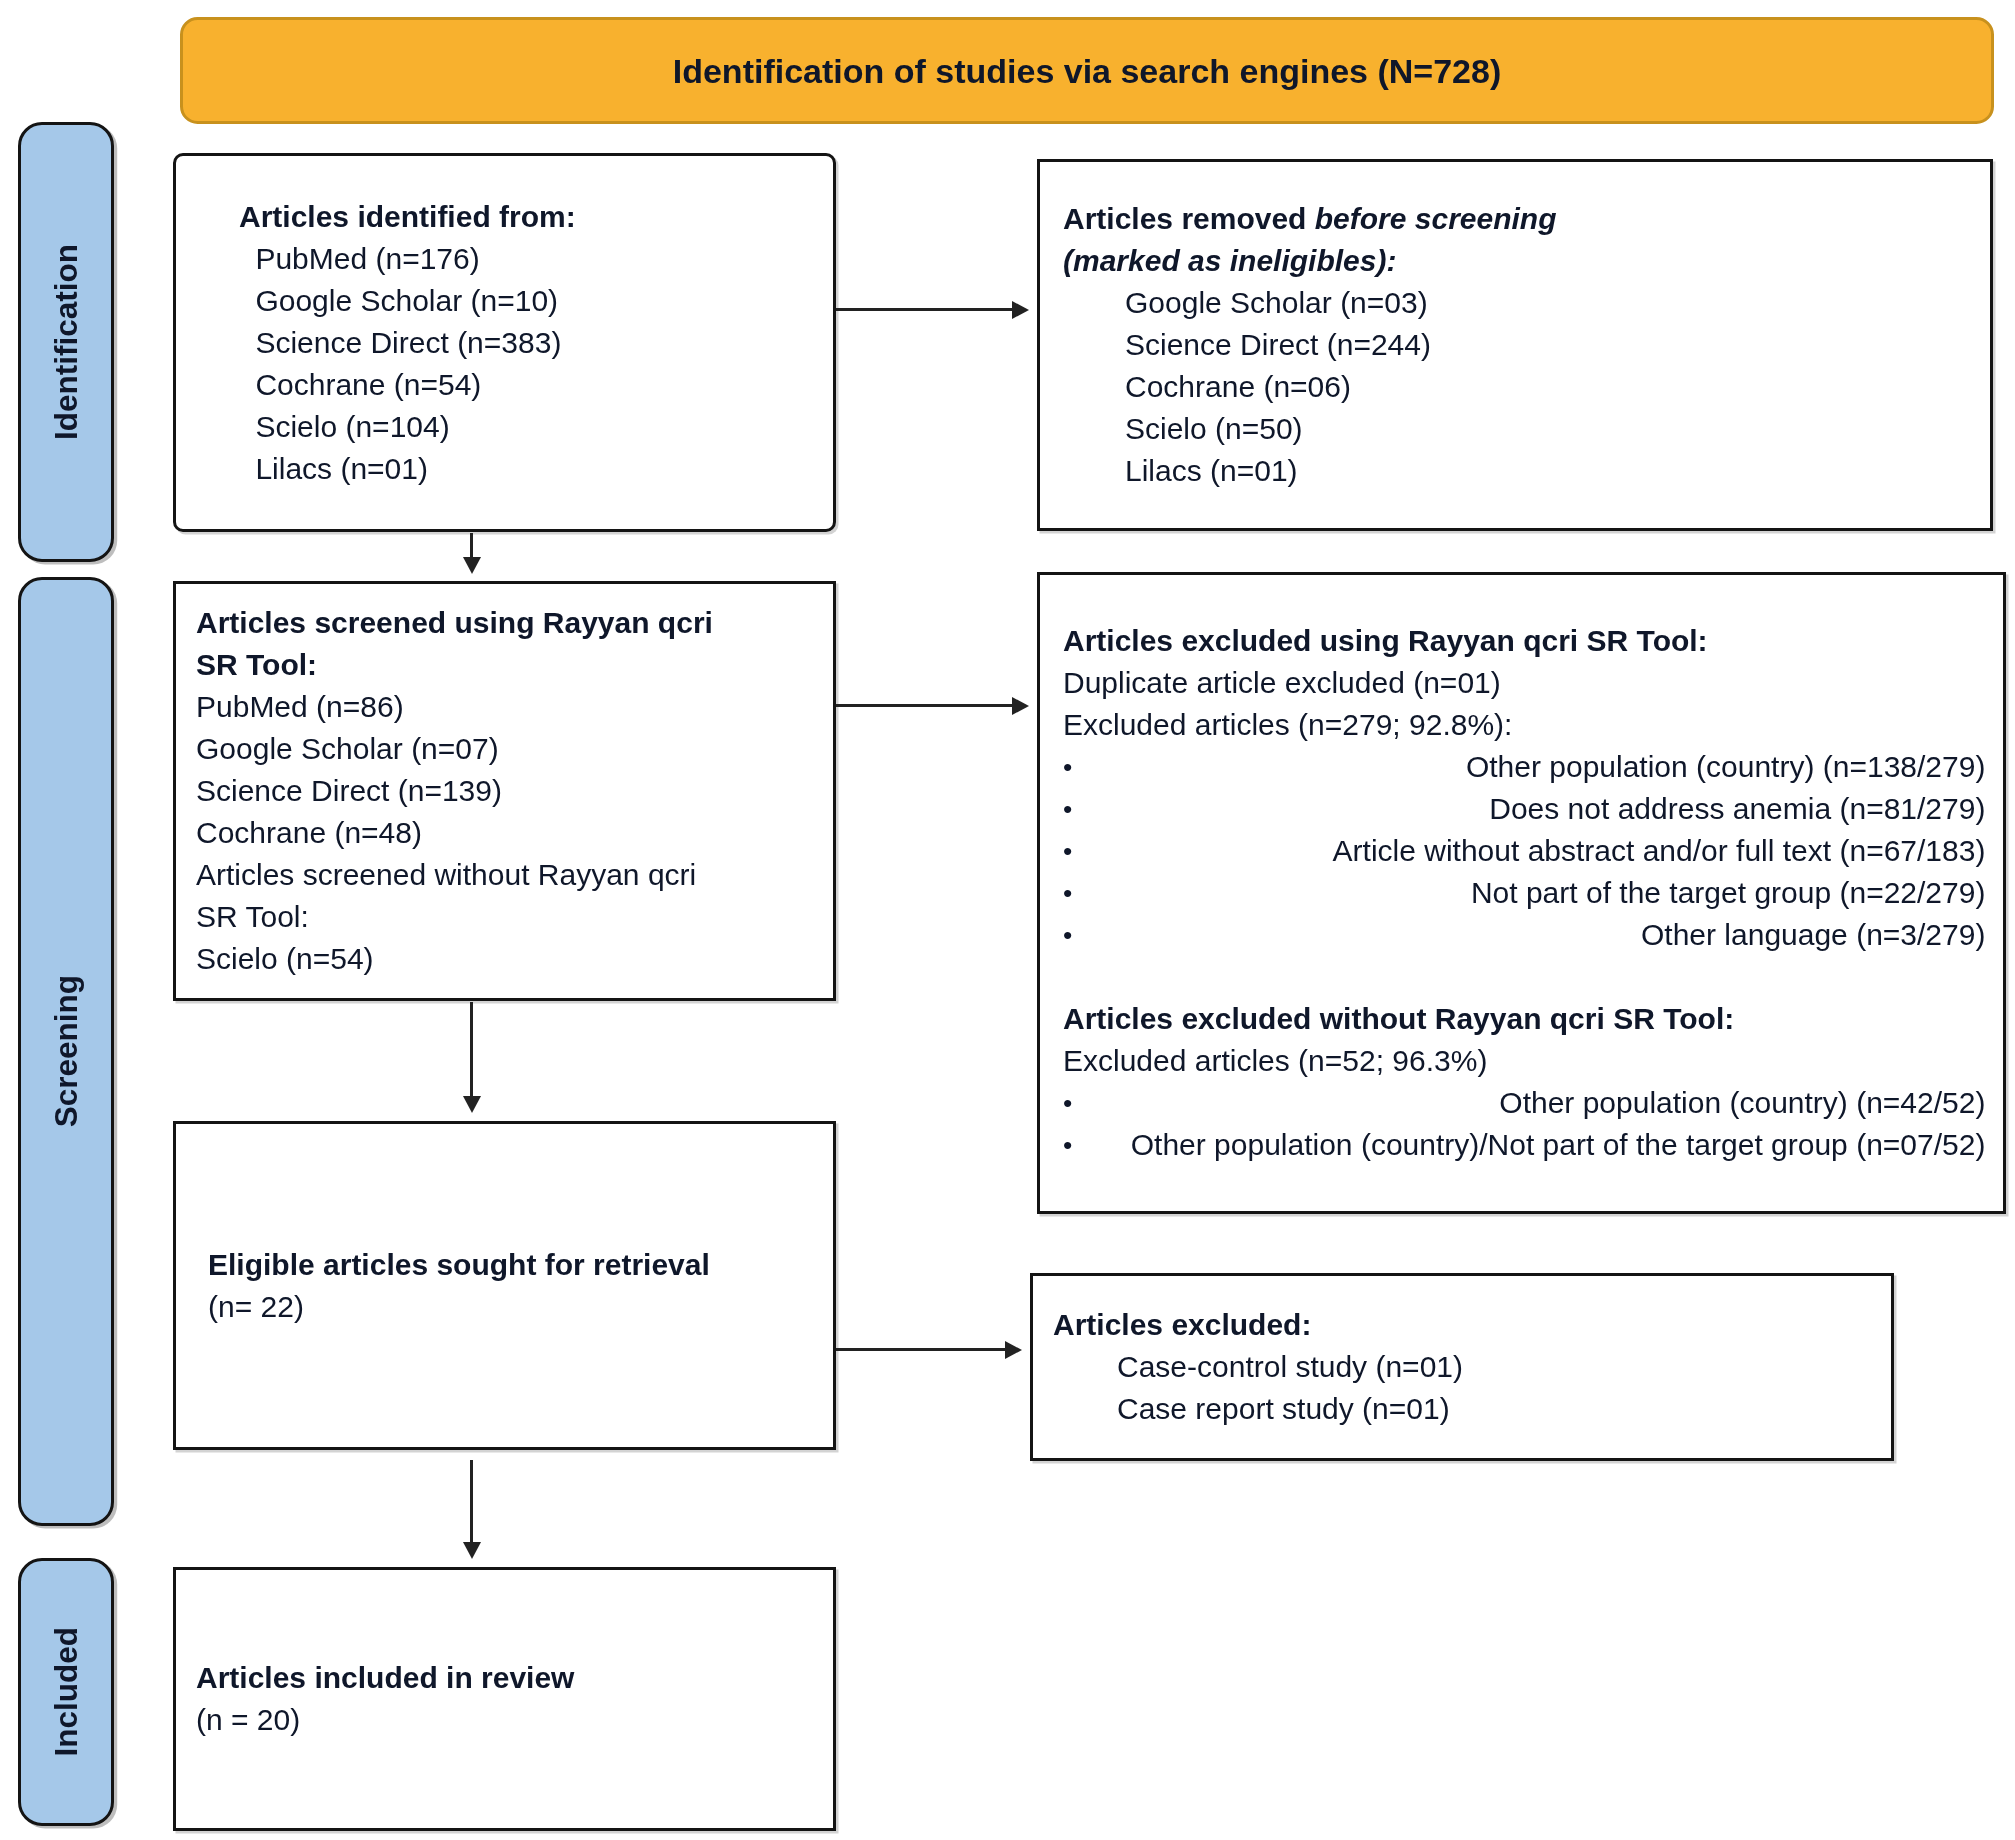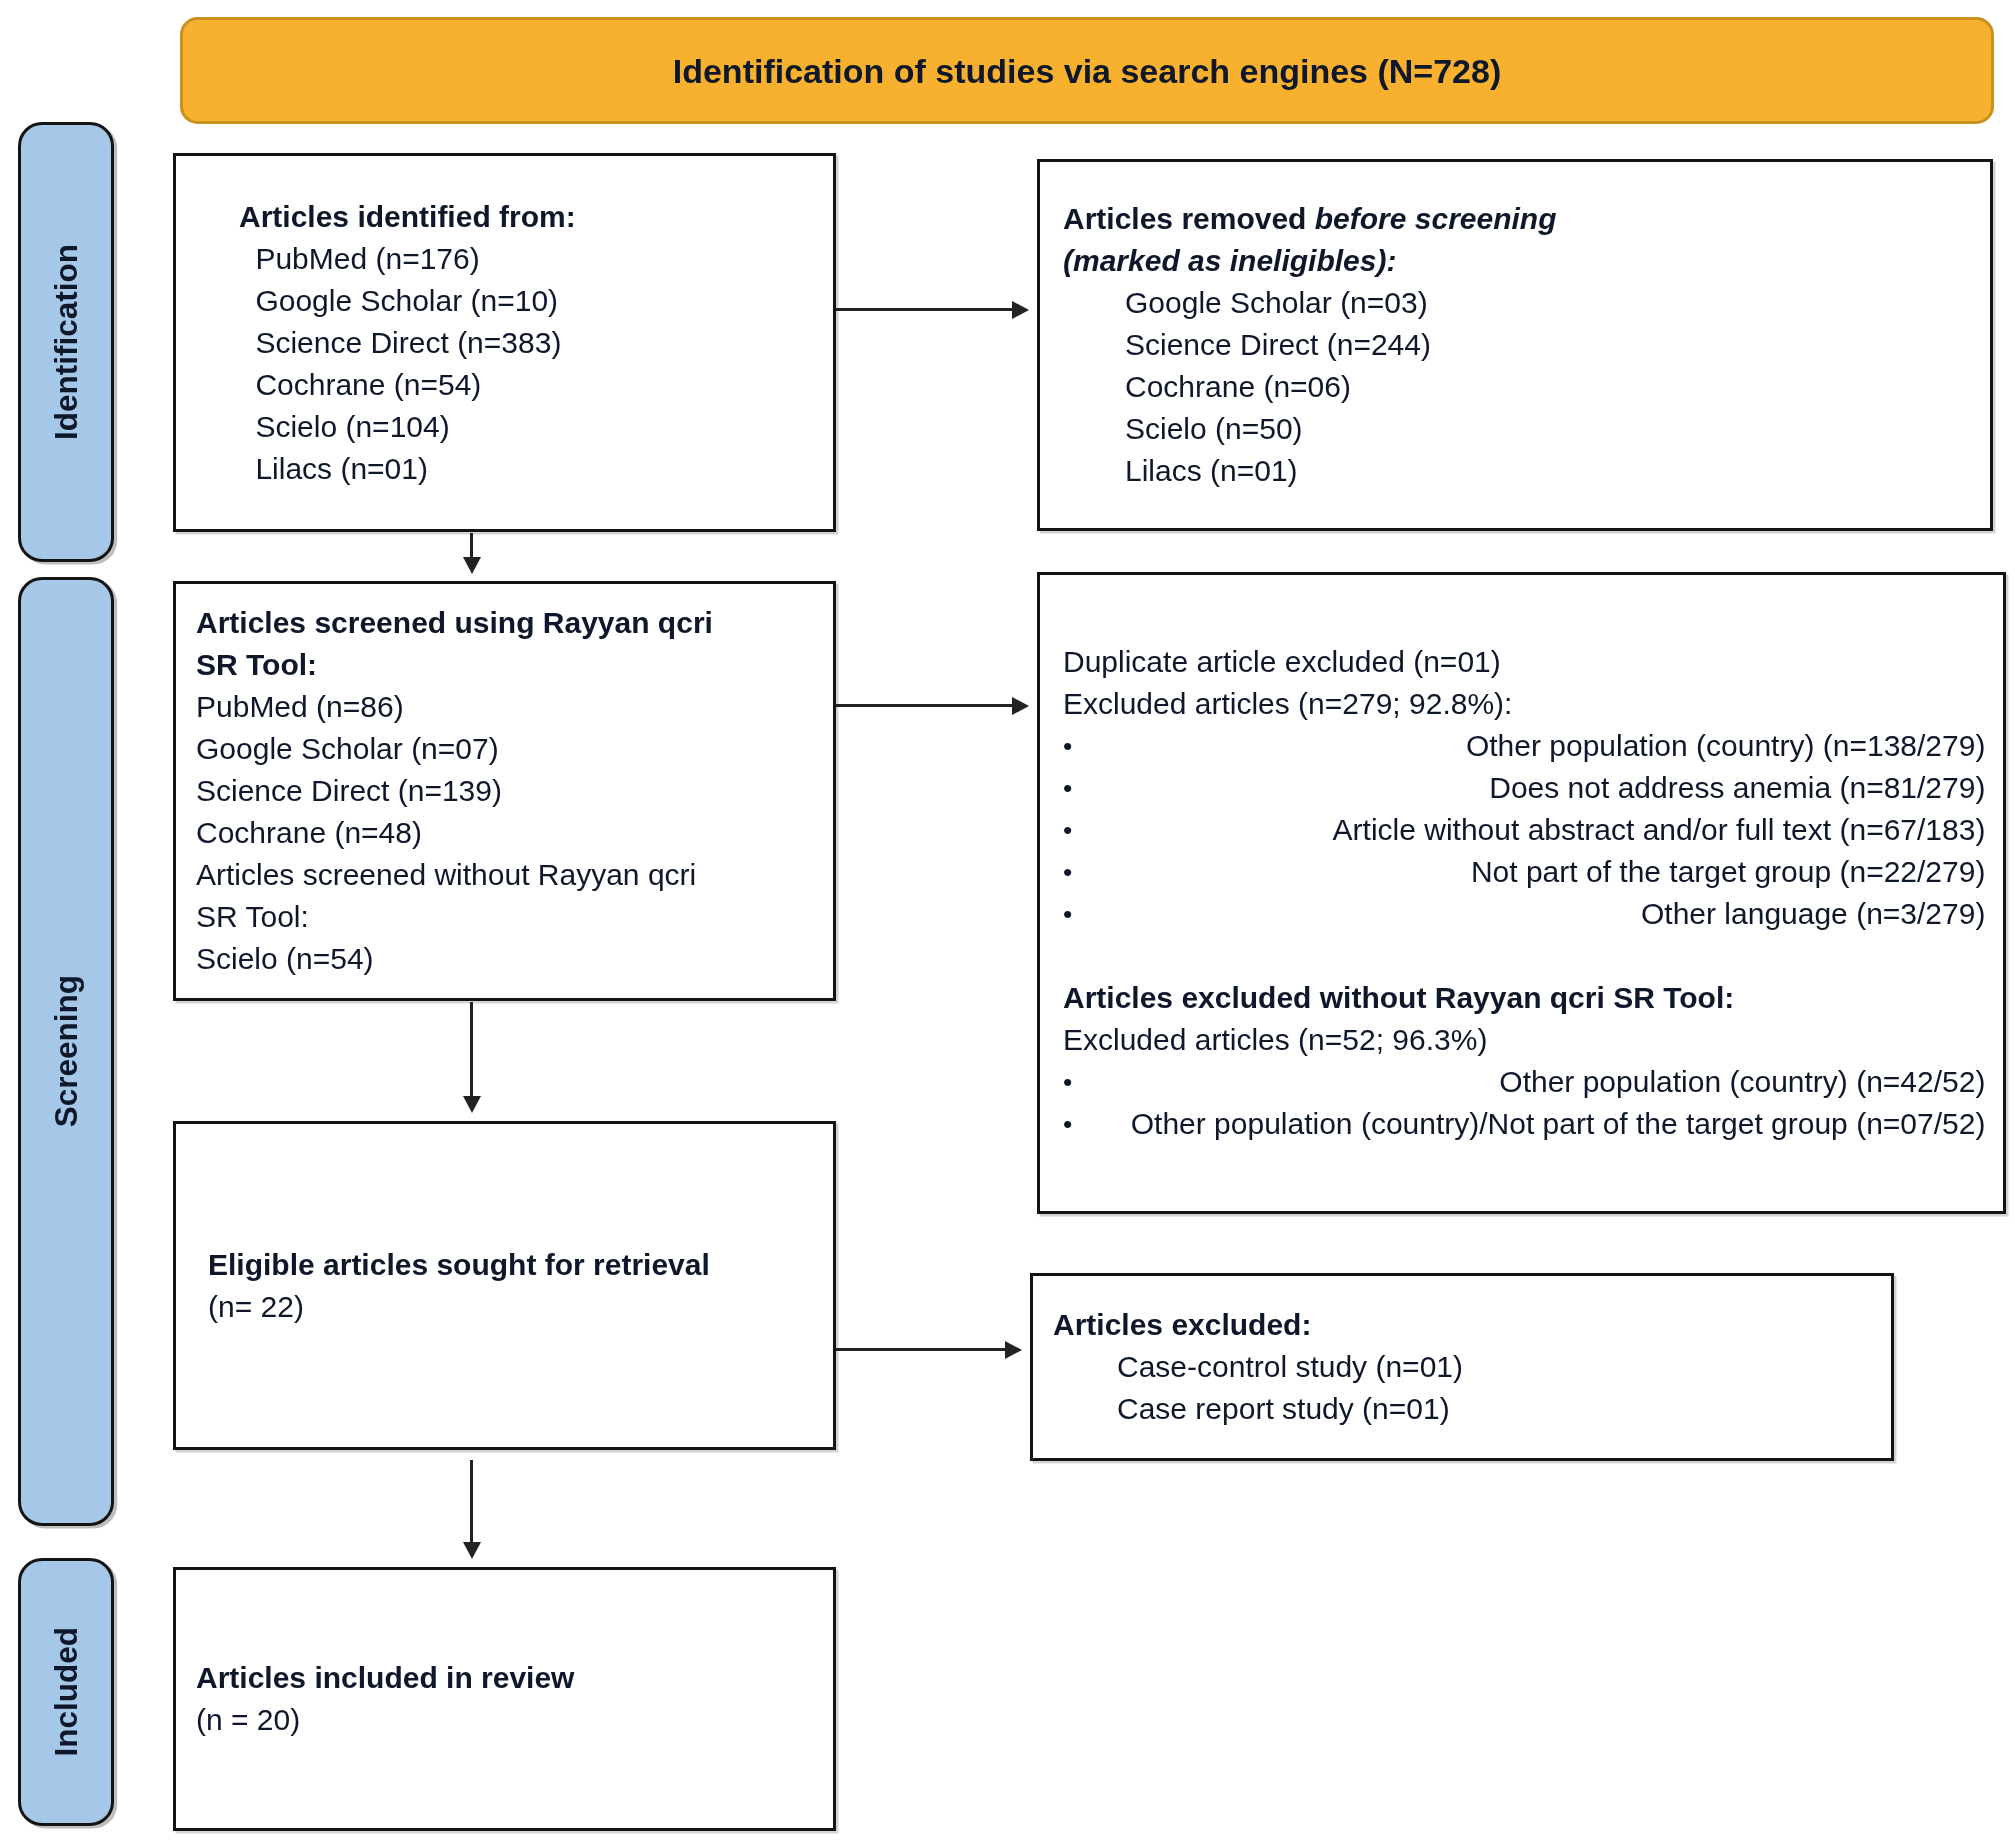--- a/index.html
+++ b/index.html
@@ -27,21 +27,21 @@
     font-weight:700; font-size:31.5px; white-space:nowrap;
   }
   .stage-identification { top:122px; height:440px; }
   .stage-screening { top:577px; height:949px; }
   .stage-included { top:1558px; height:268px; }
   .fbox {
     position:absolute; background:#fff; border:3.8px solid var(--box-border,#141414);
     box-sizing:border-box; display:flex; flex-direction:column; justify-content:center;
     box-shadow:2.5px 2.5px 0 rgba(130,130,130,0.35);
   }
-  .box-identified { left:173px; top:153px;  width:663px; height:379px;  padding-left:63px; padding-right:12.6px; }
+  .box-identified { left:173px; top:153px;  width:663px; height:379px;  padding-left:63px; padding-right:12.6px;border-radius:10px; }
   .box-removed    { left:1037px; top:159px; width:956px; height:372px;  padding-left:23px;  padding-right:9px; }
   .box-screened   { left:173px; top:581px;  width:663px; height:420px;  padding-left:20px;  padding-right:12.6px; }
   .box-excl-rayyan{ left:1037px; top:572px; width:969px; height:642px; padding-left:23px;  padding-right:17.6px; }
   .box-eligible   { left:173px; top:1121px; width:663px; height:329px;  padding-left:32px;  padding-right:12.6px; }
   .box-excl-final { left:1030px; top:1273px;width:864px; height:188px;  padding-left:20px;  padding-right:12.6px; }
   .box-included   { left:173px; top:1567px; width:663px; height:264px;  padding-left:20px;  padding-right:12.6px; }
   .b { font-weight:700; }
   .i { font-style:italic; }
   .indent-sm { margin-left:16.4px; }
   .indent-lg { margin-left:62px; }
@@ -110,20 +110,21 @@
     <div>PubMed (n=86)</div>
     <div>Google Scholar (n=07)</div>
     <div>Science Direct (n=139)</div>
     <div>Cochrane (n=48)</div>
     <div>Articles screened without Rayyan qcri</div>
     <div>SR Tool:</div>
     <div>Scielo (n=54)</div>
   </div>
 
   <div class="fbox box-excl-rayyan">
+    <div class="b">Articles excluded using Rayyan qcri SR Tool:</div>
     <div>Duplicate article excluded (n=01)</div>
     <div>Excluded articles (n=279; 92.8%):</div>
     <div class="bullet-row">
       <span class="bullet-marker">•</span>
       <span class="bullet-text">Other population (country) (n=138/279)</span>
     </div>
     <div class="bullet-row">
       <span class="bullet-marker">•</span>
       <span class="bullet-text">Does not address anemia (n=81/279)</span>
     </div>

